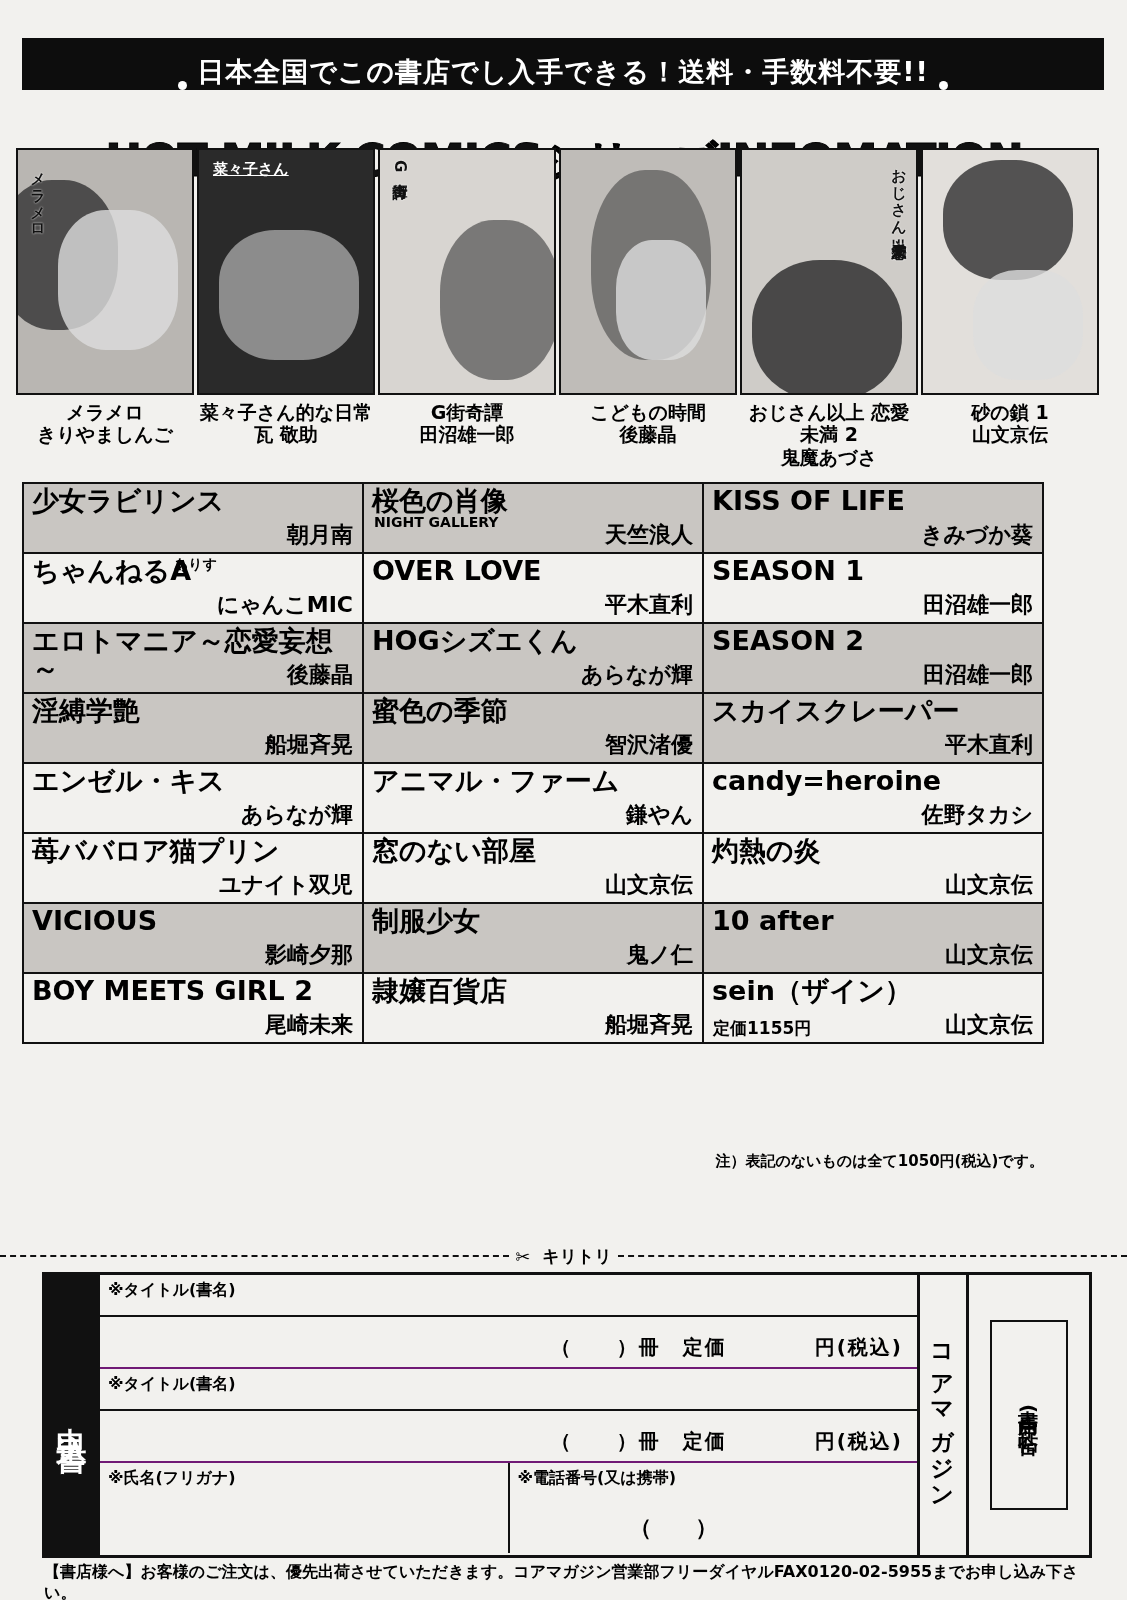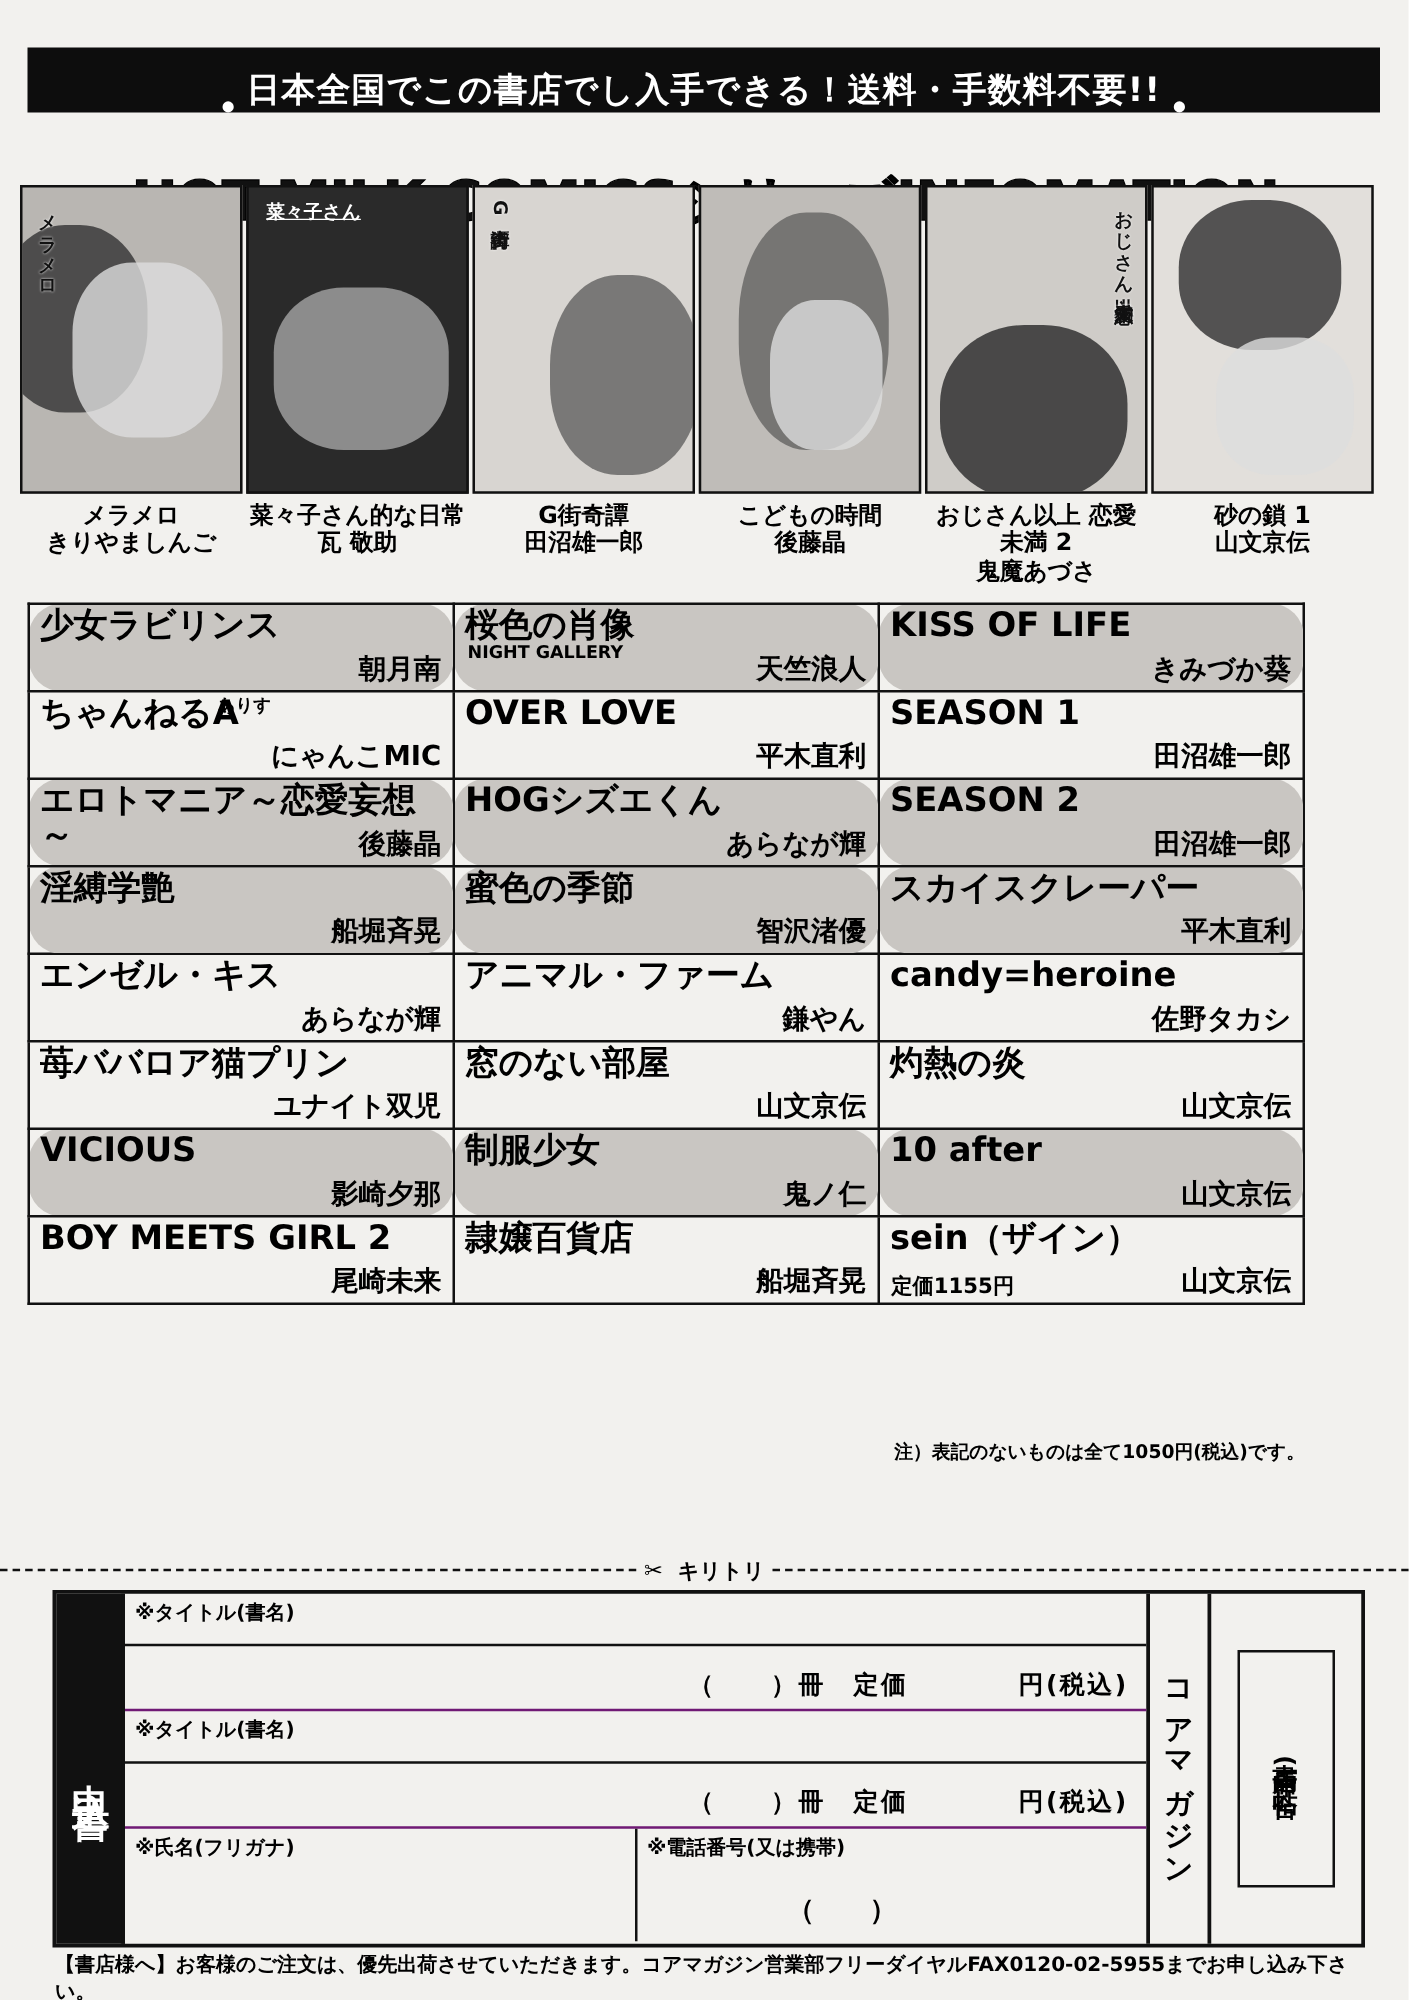--- a/index.html
+++ b/index.html
@@ -79,21 +79,21 @@
     border-collapse:collapse;
     table-layout:fixed;
   }
   .tbl td{
     border:2px solid #111;
     height:62px;vertical-align:top;
     padding:3px 8px 3px 8px;
     position:relative;
     width:33.33%;
   }
-  .tbl td.shade{background:#c9c6c2;border-radius:26px;}
+  .tbl td.shade{background:#c9c6c2;}
   .t-name{
     font-size:27px;font-weight:bold;line-height:1.05;
     display:block;
   }
   .t-sub{
     font-size:14px;font-weight:bold;position:absolute;left:10px;top:30px;
   }
   .t-auth{
     position:absolute;right:9px;bottom:2px;
     font-size:22px;font-weight:bold;

